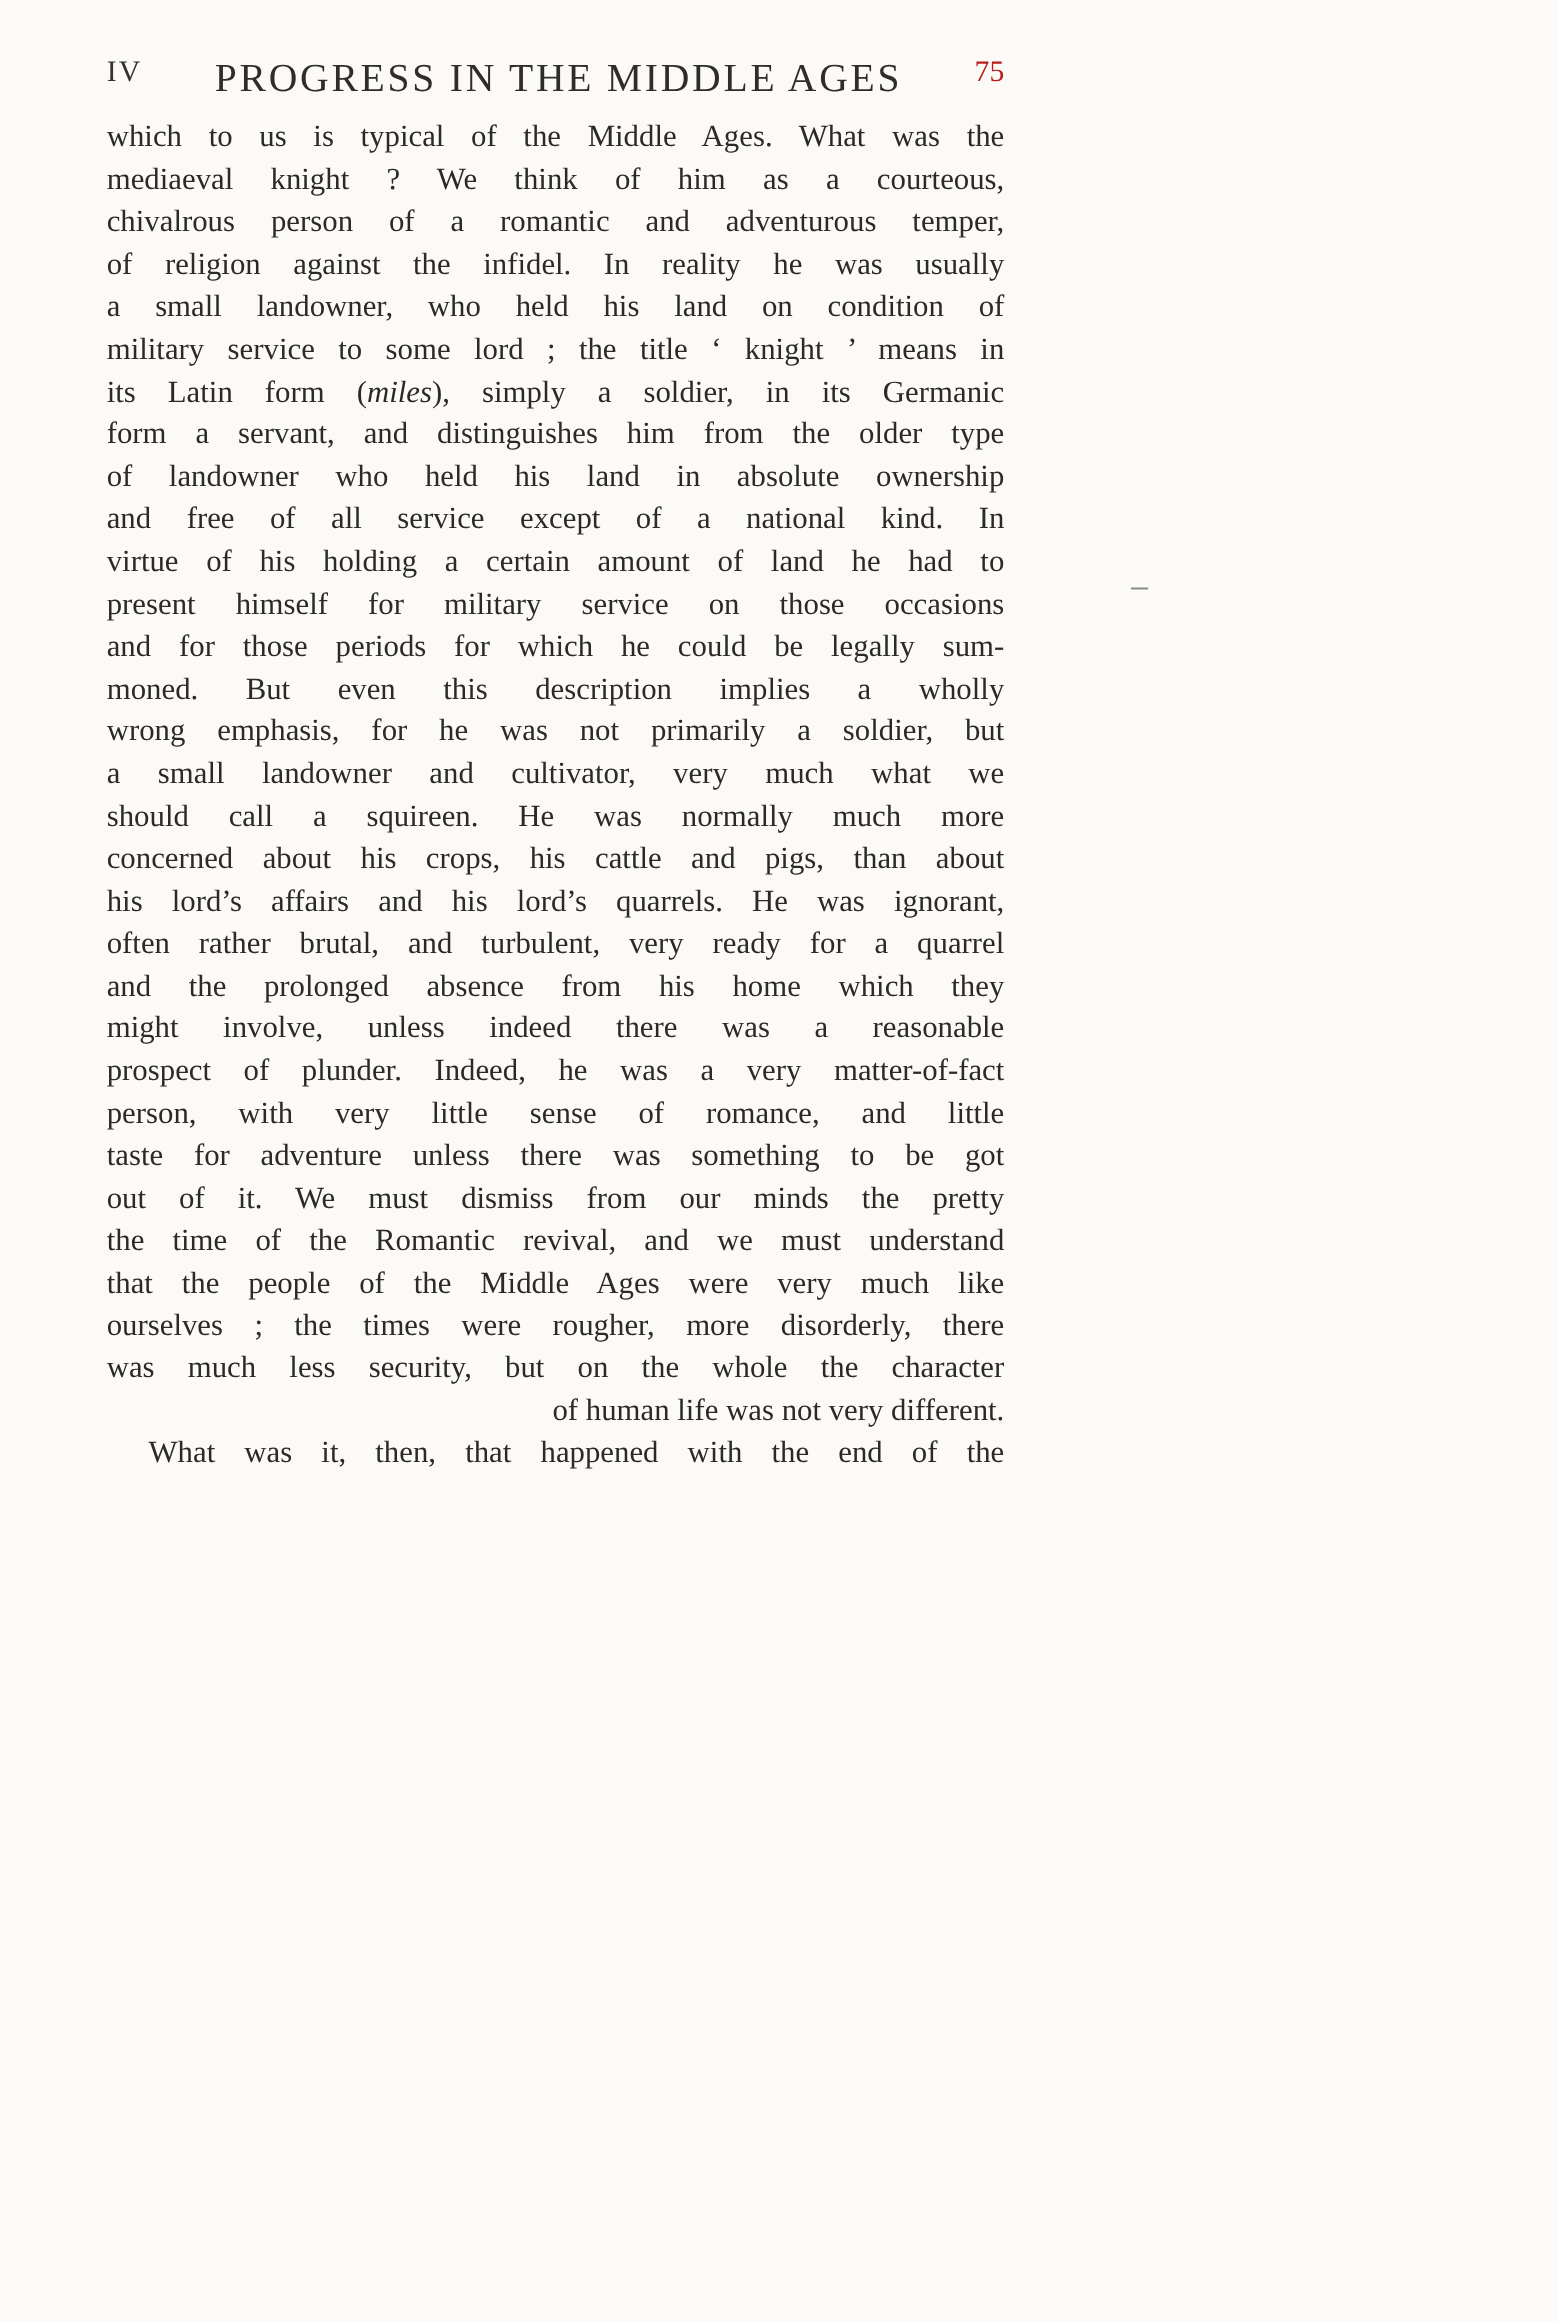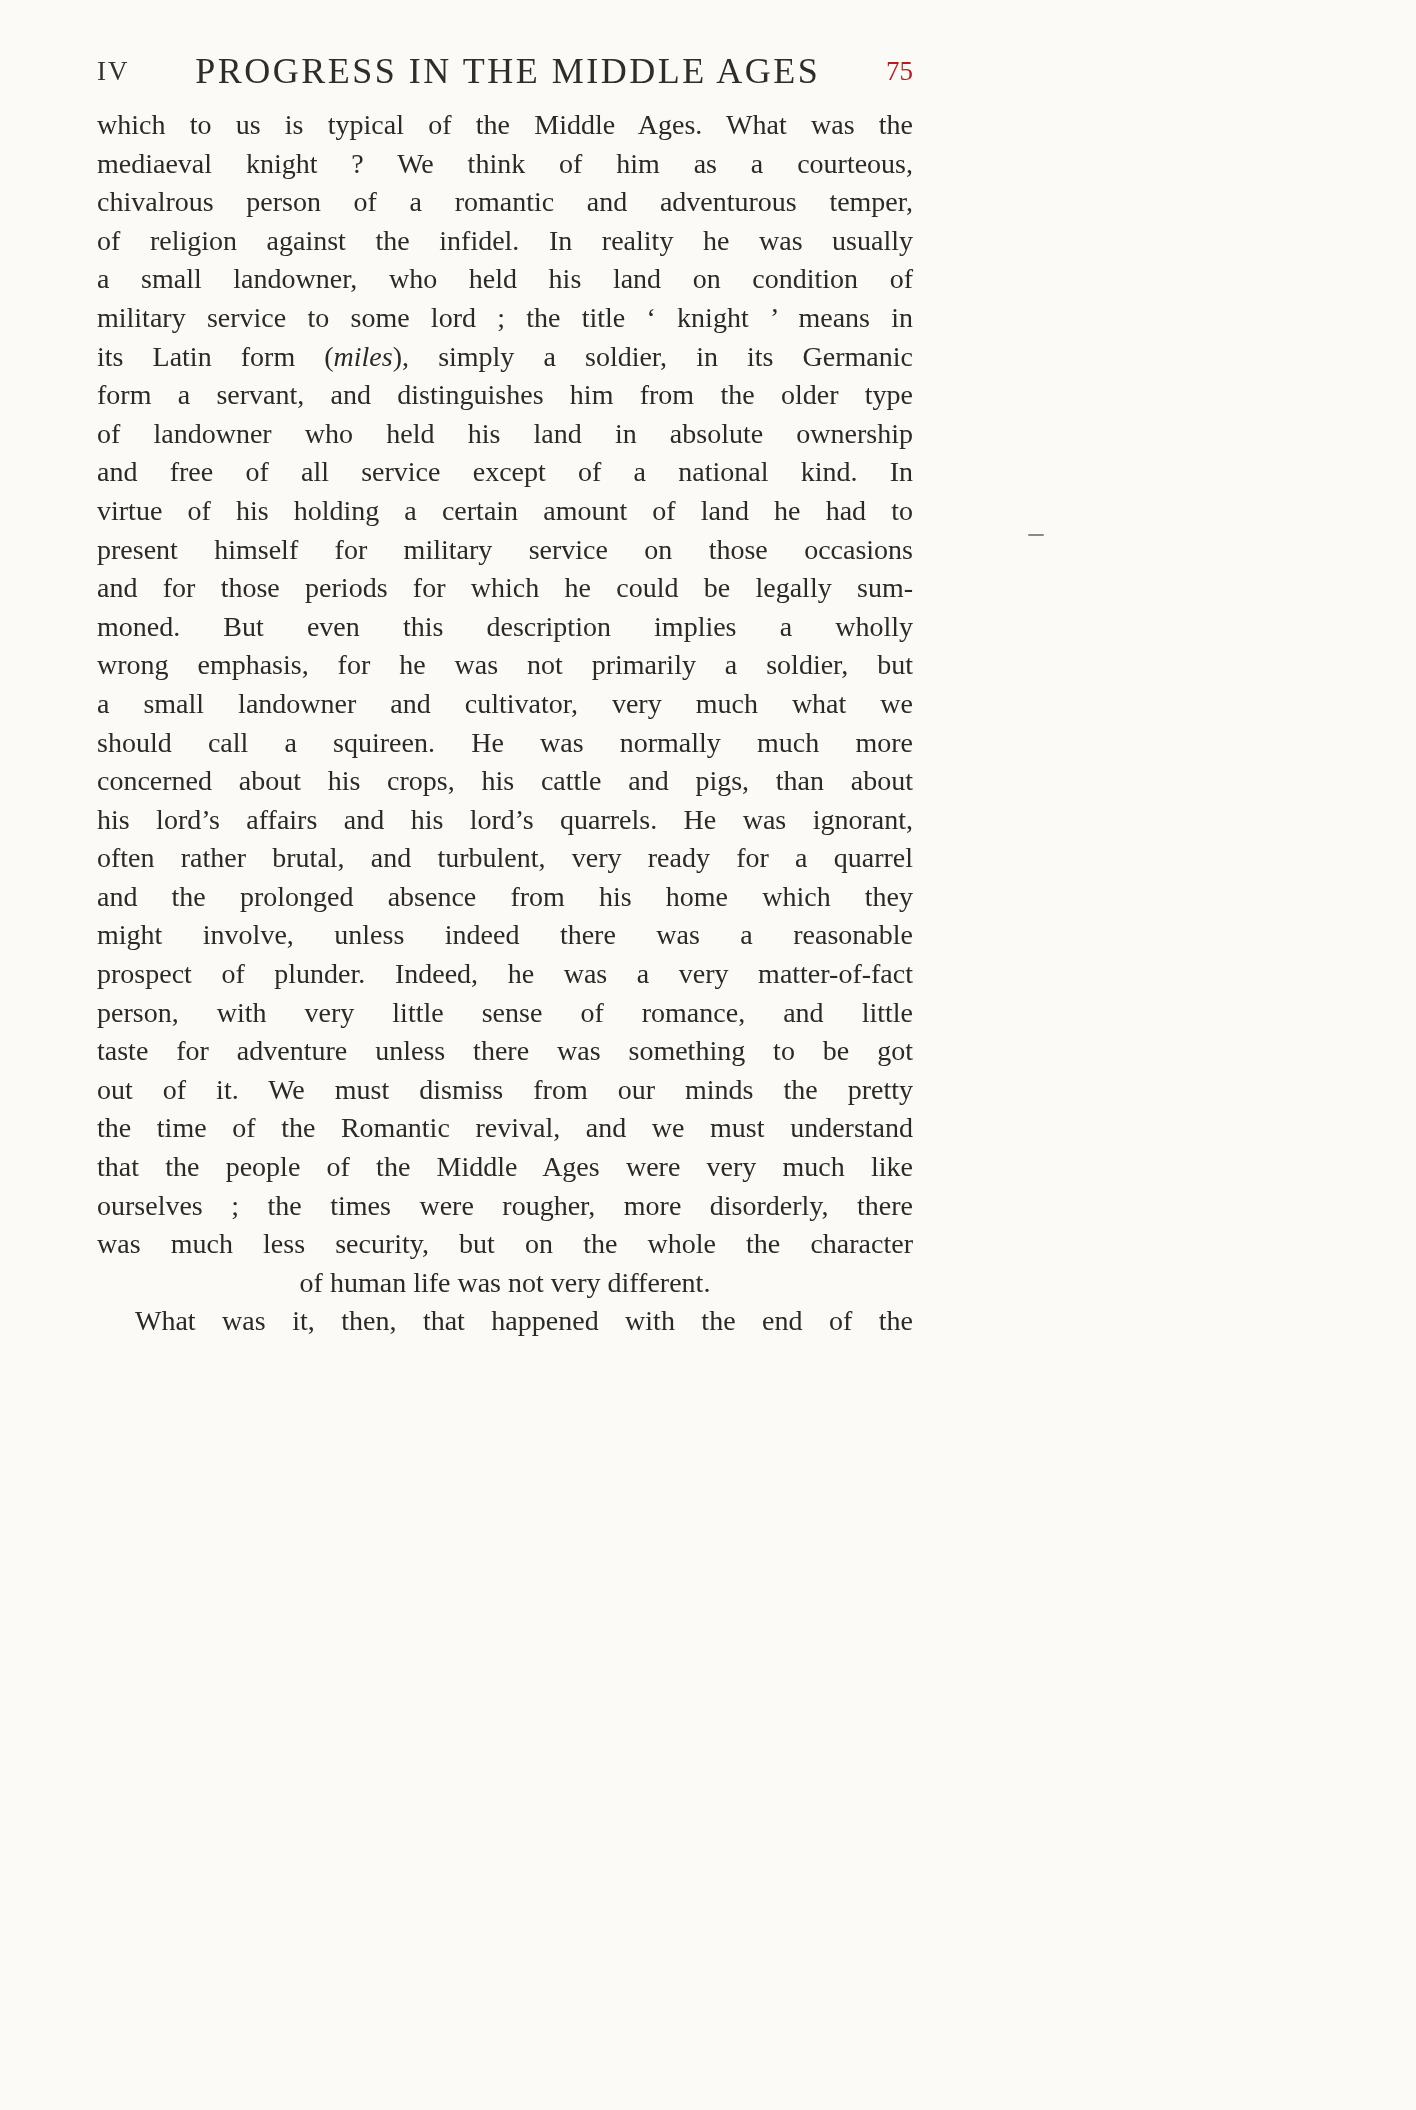--- a/index.html
+++ b/index.html
@@ -16,21 +16,21 @@
     overflow: hidden;
   }
   .page {
     position: absolute;
     left: 97px;
     top: 0;
     width: 816px;
   }
   .page-header {
     display: flex;
-    align-items: center;
+    align-items: flex-start;
     justify-content: space-between;
     margin-top: 50px;
     margin-bottom: 14px;
   }
   .chapter-num {
     font-size: 27px;
     letter-spacing: 2px;
     color: #33322e;
   }
   .running-title {
@@ -43,21 +43,21 @@
     font-size: 27px;
     color: #b91c1c;
   }
   .page-body {
     margin-top: 6px;
   }
   .line {
     font-size: 28px;
     line-height: 38.6px;
     height: 38.6px;
-    text-align: center;
+    text-align: right;
     color: #2b2a26;
   }
   .line.just {
     text-align: justify;
     text-align-last: justify;
   }
   .line.indent {
     text-indent: 38px;
   }
   .italic {

